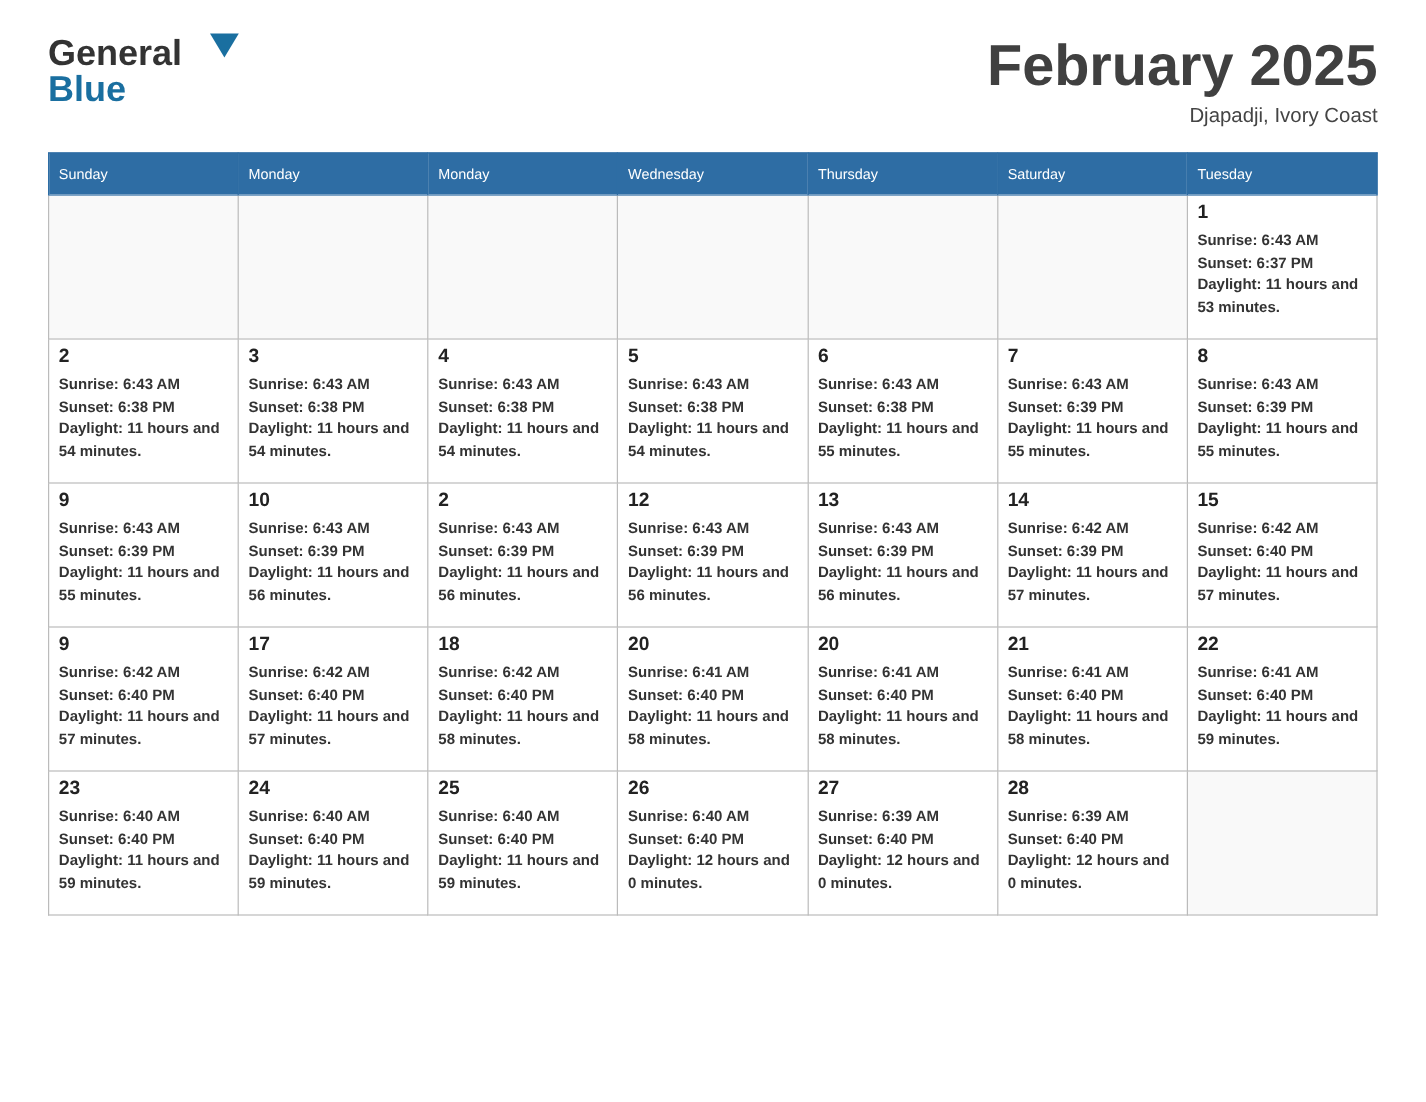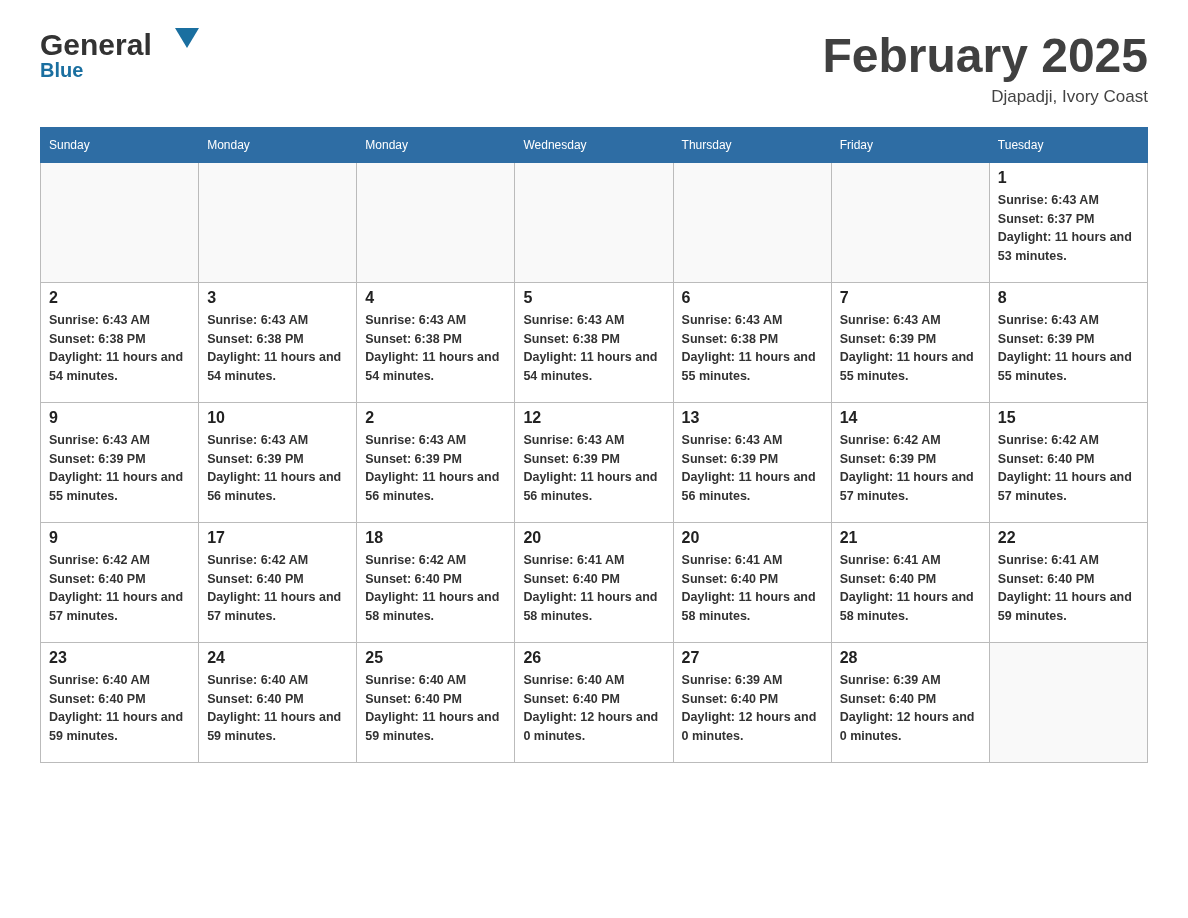--- a/index.html
+++ b/index.html
@@ -94,21 +94,21 @@
       top: -2px;
     }
     .logo-row1 {
       display: flex;
       align-items: flex-start;
       line-height: 1;
       gap: 20px;
     }
     .logo-row2 {
       color: #1a6fa0;
-      font-size: 20px;
+      font-size: 30px;
       font-weight: bold;
       margin-top: 0px;
       line-height: 1;
     }
   </style>
 </head>
 <body>
 
 <div class="header">
   <div class="logo">
@@ -125,21 +125,21 @@
 </div>
 
 <table class="calendar">
   <thead>
     <tr>
     <th>Sunday</th>
         <th>Monday</th>
         <th>Monday</th>
         <th>Wednesday</th>
         <th>Thursday</th>
-        <th>Friday</th>
+        <th>Saturday</th>
         <th>Tuesday</th>
       </tr>
   </thead>
   <tbody id="calendar-body">
   <tr>
         <td class="empty"></td>
         <td class="empty"></td>
         <td class="empty"></td>
         <td class="empty"></td>
         <td class="empty"></td>

